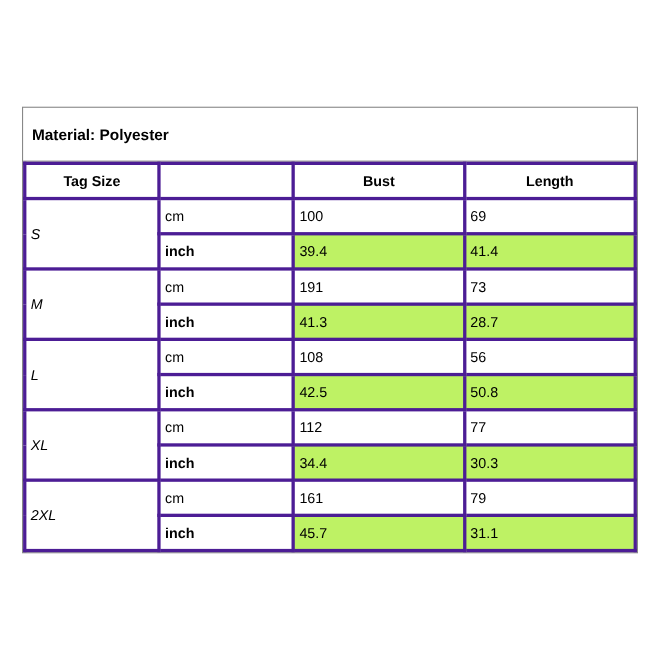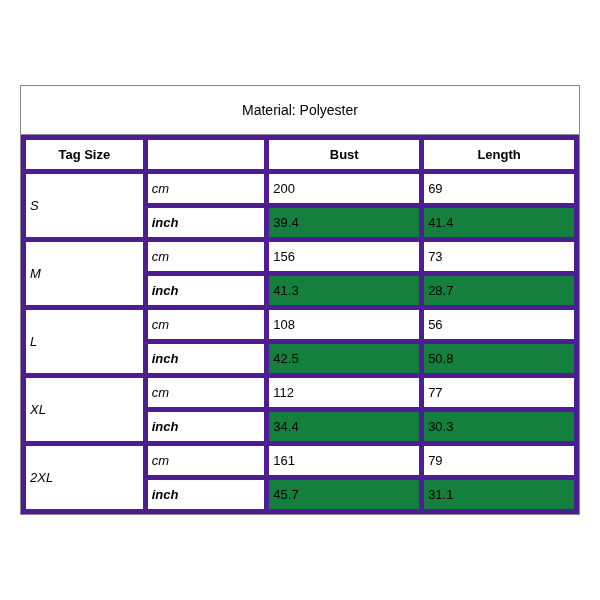--- a/index.html
+++ b/index.html
@@ -11,59 +11,57 @@
       justify-content: center;
       align-items: center;
       width: 600px;
       height: 600px;
     }
     .outer {
       border: 1.5px solid #888;
       width: 560px;
     }
     .title-row {
-      text-align: center;
       padding: 16px 8px;
-      font-weight: normal;
+      font-weight: bold;
       font-size: 14px;
       border-bottom: 1.5px solid #888;
     }
     table {
       width: 100%;
       border-collapse: collapse;
     }
     th, td {
-      border: 5px solid #4c1d95;
+      border: 3px solid #4c1d95;
       padding: 7px 4px;
     }
     thead th {
       font-weight: bold;
       background: #fff;
       font-size: 13px;
     }
     .tag-size-col {
       width: 22%;
     }
     .unit-col {
       width: 22%;
     }
     .bust-col {
       width: 28%;
     }
     .length-col {
       width: 28%;
     }
     .shaded {
-      background-color: #15803d;
+      background-color: #bef264;
     }
     .tag-size-cell {
       font-style: italic;
     }
     .unit-cell {
-      font-style: italic;
     }
     .bold-unit {
       font-weight: bold;
     }
   </style>
 </head>
 <body>
 
 <div class="outer">
   <div class="title-row">Material: Polyester</div>
@@ -73,32 +71,32 @@
         <th class="tag-size-col">Tag Size</th>
         <th class="unit-col"></th>
         <th class="bust-col">Bust</th>
         <th class="length-col">Length</th>
       </tr>
     </thead>
     <tbody id="table-body">
     <tr>
           <td rowspan="2" class="tag-size-cell">S</td>
           <td class="unit-cell">cm</td>
-          <td>200</td>
+          <td>100</td>
           <td>69</td>
         </tr>
         <tr>
           <td class="unit-cell bold-unit">inch</td>
           <td class="shaded">39.4</td>
           <td class="shaded">41.4</td>
         </tr>
         <tr>
           <td rowspan="2" class="tag-size-cell">M</td>
           <td class="unit-cell">cm</td>
-          <td>156</td>
+          <td>191</td>
           <td>73</td>
         </tr>
         <tr>
           <td class="unit-cell bold-unit">inch</td>
           <td class="shaded">41.3</td>
           <td class="shaded">28.7</td>
         </tr>
         <tr>
           <td rowspan="2" class="tag-size-cell">L</td>
           <td class="unit-cell">cm</td>

